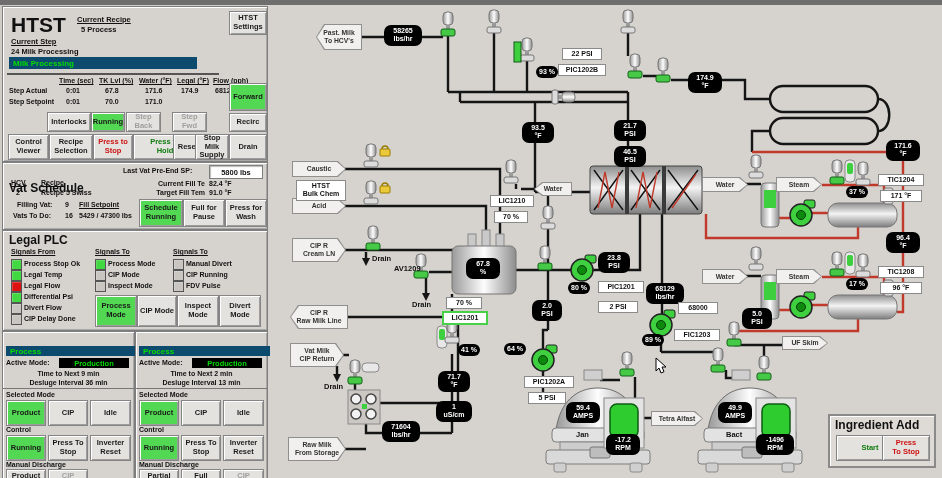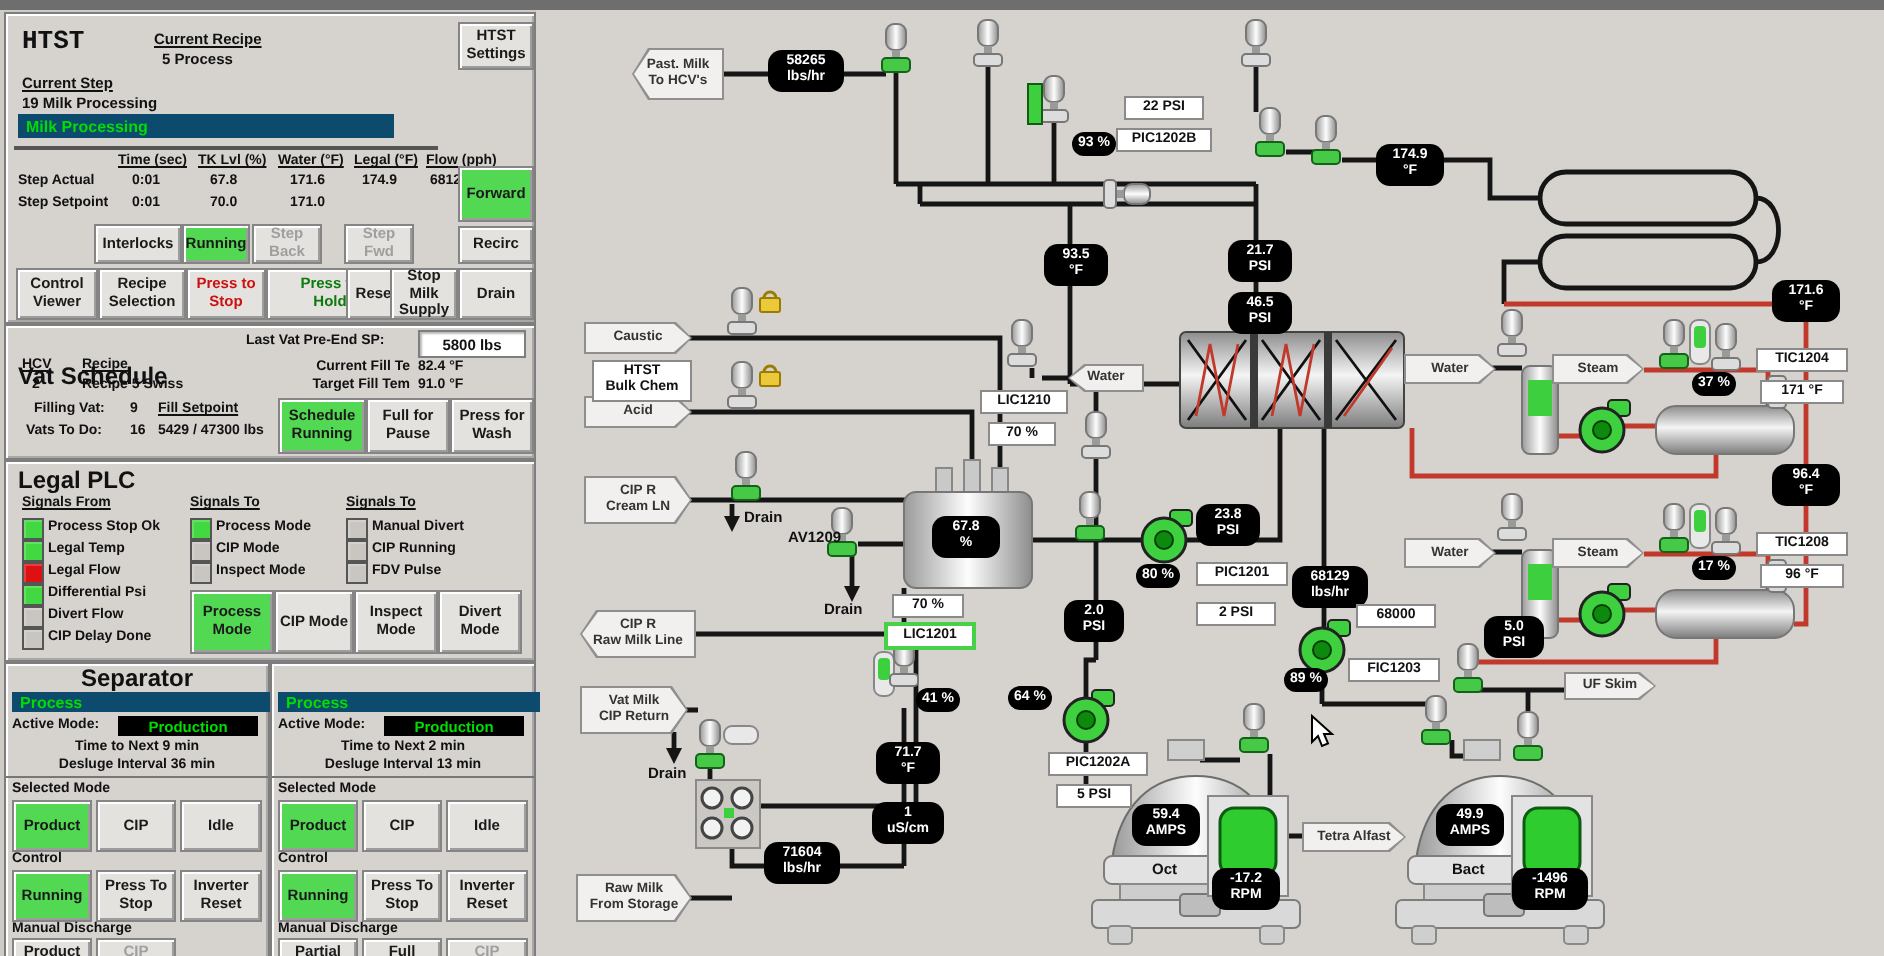--- a/index.html
+++ b/index.html
@@ -2,21 +2,21 @@
 <html><head>
 <meta charset="utf-8">
 <style>
   html,body{margin:0;padding:0;background:#b9b6b1;}
   #screen{position:relative;width:942px;height:478px;background:#d6d3ce;overflow:hidden;
     font-family:"Liberation Sans",sans-serif;color:#111;}
   .abs{position:absolute;}
   #topstrip{left:0;top:0;width:942px;height:5px;background:#6e6e6e;}
   
   .panel{background:#d6d3ce;border:1px solid #7e7e7e;box-shadow:inset 1px 1px 0 #fff, inset -1px -1px 0 #a8a8a8;}
-  .t-big{font-size:13px;font-weight:bold;letter-spacing:0;font-family:Liberation Mono, monospace;}
+  .t-big{font-size:21px;font-weight:bold;letter-spacing:0;}
   .t-med{font-size:12px;font-weight:bold;}
   .t-sm{font-size:7.5px;font-weight:bold;}
   .t-xs{font-size:7px;font-weight:bold;}
   .und{text-decoration:underline;}
   .btn{background:#e4e2de;border:1px solid #858585;box-shadow:inset 1px 1px 0 #fff, inset -1px -1px 0 #9d9d9d;
     display:flex;align-items:center;justify-content:center;text-align:center;
     font-size:7.5px;font-weight:bold;line-height:1.15;color:#1a1a1a;cursor:default;}
   .btn.green{background:#52d852;}
   .btn.dis{color:#9f9f9f;}
   .btn.redtxt{color:#cc1111;}
@@ -352,33 +352,39 @@
 <div class="abs wbox" style="left:598px;top:301px;width:34px">2 PSI</div>
 <div class="abs wbox" style="left:678px;top:302px;width:34px">68000</div>
 <div class="abs wbox" style="left:674px;top:329px;width:40px">FIC1203</div>
 <div class="abs wbox" style="left:524px;top:376px;width:44px">PIC1202A</div>
 <div class="abs wbox" style="left:528px;top:392px;width:32px">5 PSI</div>
 
 <div class="abs dlabel" style="left:394px;top:264px">AV1209</div>
 <div class="abs dlabel" style="left:412px;top:300px">Drain</div>
 <div class="abs dlabel" style="left:372px;top:254px">Drain</div>
 <div class="abs dlabel" style="left:324px;top:382px">Drain</div>
-<div class="abs dlabel" style="left:576px;top:430px;z-index:7">Oct</div>
+<div class="abs dlabel" style="left:576px;top:430px;z-index:7">Jan</div>
 <div class="abs dlabel" style="left:726px;top:430px;z-index:7">Bact</div>
 
+<div class="abs" id="ingadd" style="left:828px;top:414px;width:104px;height:50px">
+  <div class="abs" style="left:5px;top:2px;font-size:12px;font-weight:bold">Ingredient Add</div>
+  <div class="abs btn greentxt" style="left:6px;top:19px;width:42px;height:24px">Start</div>
+  <div class="abs btn redtxt" style="left:52px;top:19px;width:46px;height:24px;white-space:pre-line">Press
+To Stop</div>
+</div>
 
 <div class="abs" style="left:0;top:5px;width:268px;height:473px;background:#cfccc7;z-index:10">
 
   <div class="abs panel" style="left:2px;top:1px;width:264px;height:154px">
     <div class="abs t-big" style="left:8px;top:6px">HTST</div>
     <div class="abs t-sm und" style="left:74px;top:8px">Current Recipe</div>
     <div class="abs t-sm" style="left:78px;top:18px">5  Process</div>
     <div class="abs btn" style="left:226px;top:4px;width:36px;height:22px">HTST Settings</div>
     <div class="abs t-sm und" style="left:8px;top:30px">Current Step</div>
-    <div class="abs t-sm" style="left:8px;top:40px">19    Milk Processing</div>
+    <div class="abs t-sm" style="left:8px;top:40px">24    Milk Processing</div>
     <div class="abs blackbar" style="left:6px;top:50px;width:180px;height:12px">Milk Processing</div>
     <div class="abs hdrline" style="left:4px;top:66px;width:212px;height:0"></div>
     <div class="abs t-xs und" style="left:56px;top:70px">Time (sec)</div>
     <div class="abs t-xs und" style="left:96px;top:70px">TK Lvl (%)</div>
     <div class="abs t-xs und" style="left:136px;top:70px">Water (°F)</div>
     <div class="abs t-xs und" style="left:174px;top:70px">Legal (°F)</div>
     <div class="abs t-xs und" style="left:210px;top:70px">Flow (pph)</div>
     <div class="abs t-xs" style="left:6px;top:80px">Step Actual</div>
     <div class="abs t-xs" style="left:63px;top:80px">0:01</div>
     <div class="abs t-xs" style="left:102px;top:80px">67.8</div>
@@ -456,21 +462,20 @@
         <div class="abs t-xs" style="left:183px;top:40px">CIP Running</div>
     <div class="abs led" style="left:170px;top:50px"></div>
         <div class="abs t-xs" style="left:183px;top:51px">FDV Pulse</div>
     <div class="abs btn green" style="left:92px;top:64px;width:40px;height:30px">Process Mode</div>
     <div class="abs btn" style="left:134px;top:64px;width:38px;height:30px">CIP Mode</div>
     <div class="abs btn" style="left:174px;top:64px;width:40px;height:30px">Inspect Mode</div>
     <div class="abs btn" style="left:216px;top:64px;width:40px;height:30px">Divert Mode</div>
   </div>
 
   <div class="abs panel" style="left:2px;top:326px;width:131px;height:147px">
-    <div class="abs t-med" style="left:0;top:0;width:100%;text-align:center">Separator</div>
     <div class="abs blackbar" style="left:3px;top:14px;width:123px;height:10px">Process</div>
     <div class="abs t-xs" style="left:3px;top:27px">Active Mode:</div>
     <div class="abs blackfield" style="left:56px;top:26px;width:70px;height:10px">Production</div>
     <div class="abs t-xs" style="left:0;top:38px;width:100%;text-align:center">Time to Next 9 min</div>
     <div class="abs t-xs" style="left:0;top:47px;width:100%;text-align:center;border-bottom:1px solid #777;padding-bottom:2px">Desluge Interval 36 min</div>
     <div class="abs t-xs" style="left:3px;top:59px">Selected Mode</div>
     <div class="abs btn green" style="left:3px;top:68px;width:38px;height:24px">Product</div>
     <div class="abs btn" style="left:45px;top:68px;width:38px;height:24px">CIP</div>
     <div class="abs btn" style="left:87px;top:68px;width:39px;height:24px">Idle</div>
     <div class="abs t-xs" style="left:3px;top:94px">Control</div>

